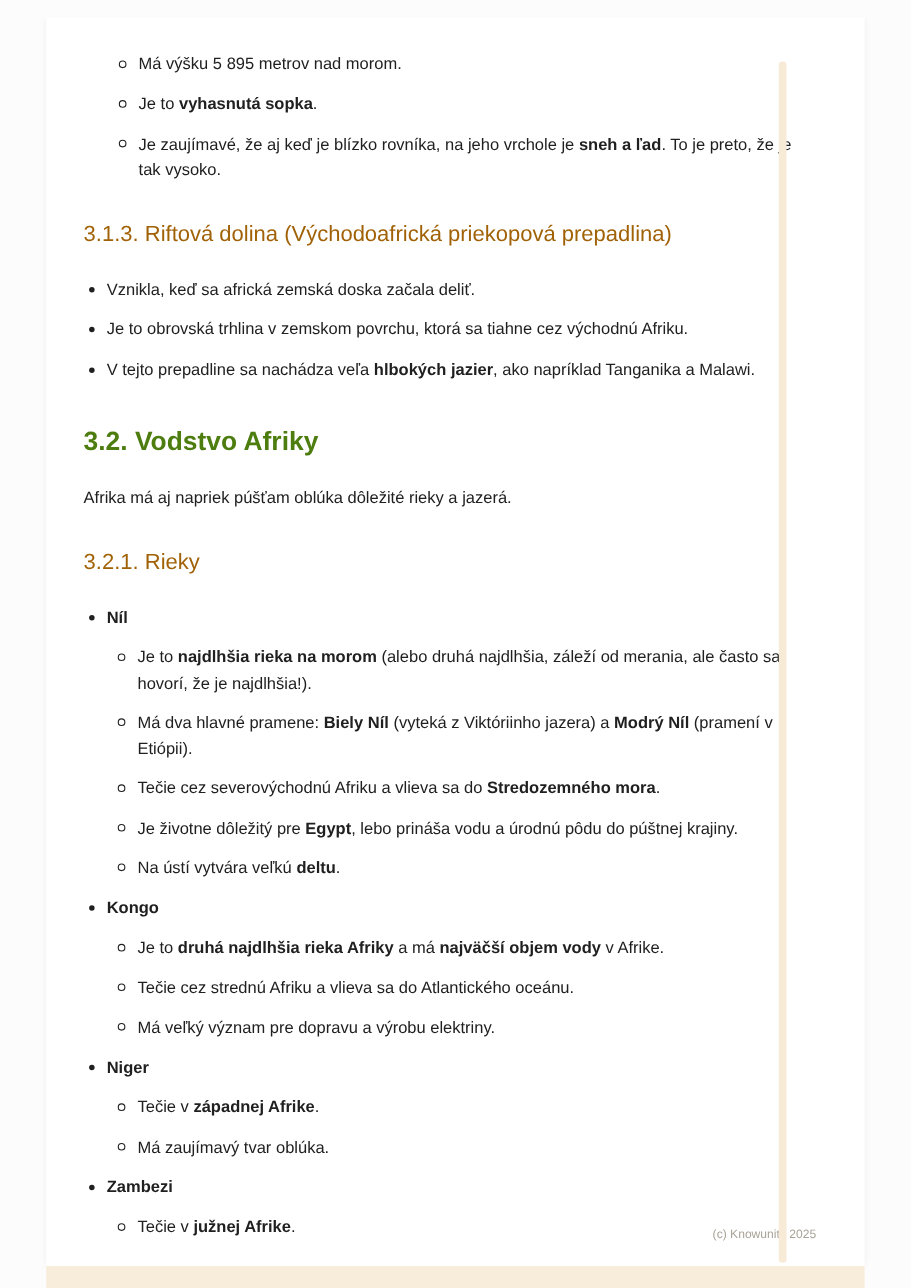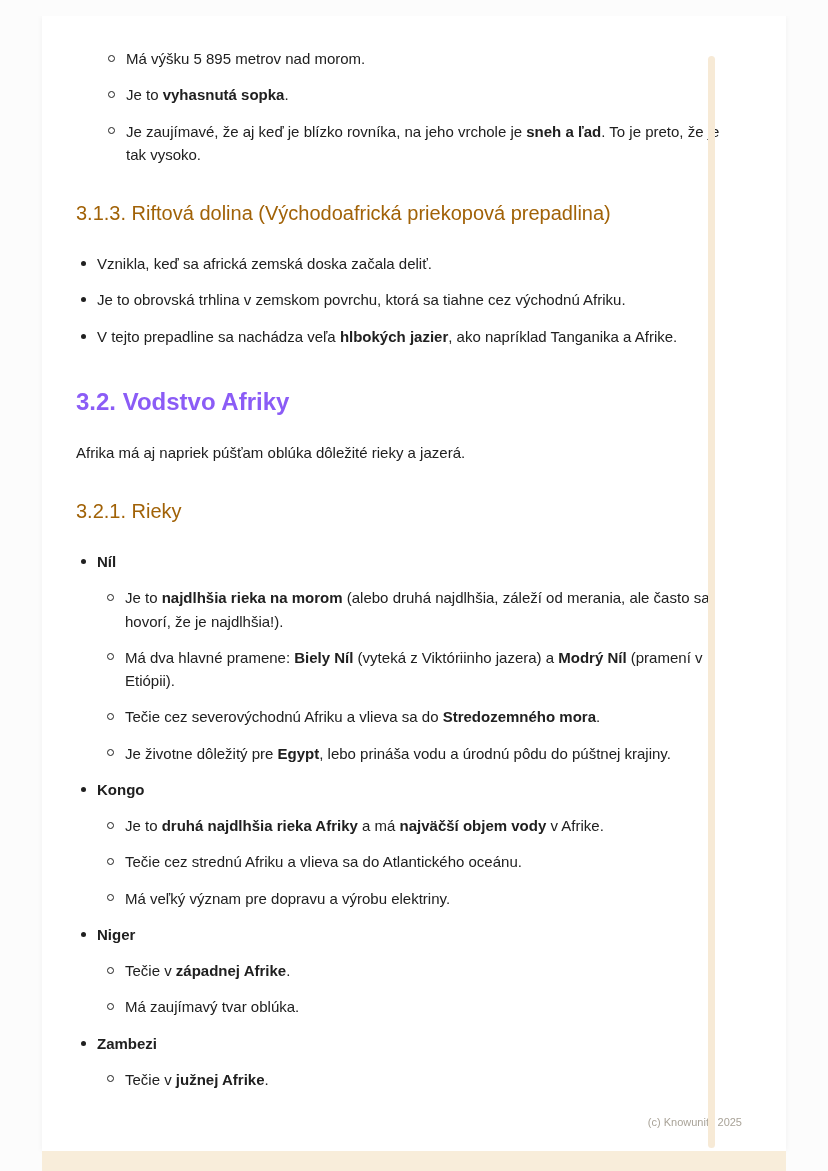--- a/index.html
+++ b/index.html
@@ -31,21 +31,21 @@
     width: 100%;
     padding: 18px 56px 0 34px;
     font-size: 15px;
     line-height: 1.55;
     color: #202020;
   }
 
   h2.heading {
     font-size: 24px;
     font-weight: bold;
-    color: #8b5cf6;
+    color: #4d7c0f;
     margin: 38px 0 24px 0;
     line-height: 1.3;
   }
   h3.heading {
     font-size: 20px;
     font-weight: normal;
     color: #a16207;
     margin: 34px 0 26px 0;
     line-height: 1.3;
   }
@@ -133,31 +133,32 @@
     <div class="page-content" id="doc-content">
         <ul class="circle-list standalone">
           <li><span>Má výšku 5 895 metrov nad morom.</span></li>
           <li><span>Je to </span><strong>vyhasnutá sopka</strong><span>.</span></li>
           <li><span>Je zaujímavé, že aj keď je blízko rovníka, na jeho vrchole je </span><strong>sneh a ľad</strong><span>. To je preto, že je tak vysoko.</span></li>
         </ul>
         <h3 class="heading">3.1.3. Riftová dolina (Východoafrická priekopová prepadlina)</h3>
         <ul class="disc-list">
           <li><span>Vznikla, keď sa africká zemská doska začala deliť.</span></li>
           <li><span>Je to obrovská trhlina v zemskom povrchu, ktorá sa tiahne cez východnú Afriku.</span></li>
-          <li><span>V tejto prepadline sa nachádza veľa </span><strong>hlbokých jazier</strong><span>, ako napríklad Tanganika a Afrike.</span></li>
+          <li><span>V tejto prepadline sa nachádza veľa </span><strong>hlbokých jazier</strong><span>, ako napríklad Tanganika a Malawi.</span></li>
         </ul>
         <h2 class="heading">3.2. Vodstvo Afriky</h2>
         <p class="para"><span>Afrika má aj napriek púšťam oblúka dôležité rieky a jazerá.</span></p>
         <h3 class="heading">3.2.1. Rieky</h3>
         <ul class="disc-list">
           <li><strong>Níl</strong><ul class="circle-list">
               <li><span>Je to </span><strong>najdlhšia rieka na morom</strong><span> (alebo druhá najdlhšia, záleží od merania, ale často sa hovorí, že je najdlhšia!).</span></li>
               <li><span>Má dva hlavné pramene: </span><strong>Biely Níl</strong><span> (vyteká z Viktóriinho jazera) a </span><strong>Modrý Níl</strong><span> (pramení v Etiópii).</span></li>
               <li><span>Tečie cez severovýchodnú Afriku a vlieva sa do </span><strong>Stredozemného mora</strong><span>.</span></li>
               <li><span>Je životne dôležitý pre </span><strong>Egypt</strong><span>, lebo prináša vodu a úrodnú pôdu do púštnej krajiny.</span></li>
+              <li><span>Na ústí vytvára veľkú </span><strong>deltu</strong><span>.</span></li>
             </ul></li>
           <li><strong>Kongo</strong><ul class="circle-list">
               <li><span>Je to </span><strong>druhá najdlhšia rieka Afriky</strong><span> a má </span><strong>najväčší objem vody</strong><span> v Afrike.</span></li>
               <li><span>Tečie cez strednú Afriku a vlieva sa do Atlantického oceánu.</span></li>
               <li><span>Má veľký význam pre dopravu a výrobu elektriny.</span></li>
             </ul></li>
           <li><strong>Niger</strong><ul class="circle-list">
               <li><span>Tečie v </span><strong>západnej Afrike</strong><span>.</span></li>
               <li><span>Má zaujímavý tvar oblúka.</span></li>
             </ul></li>

